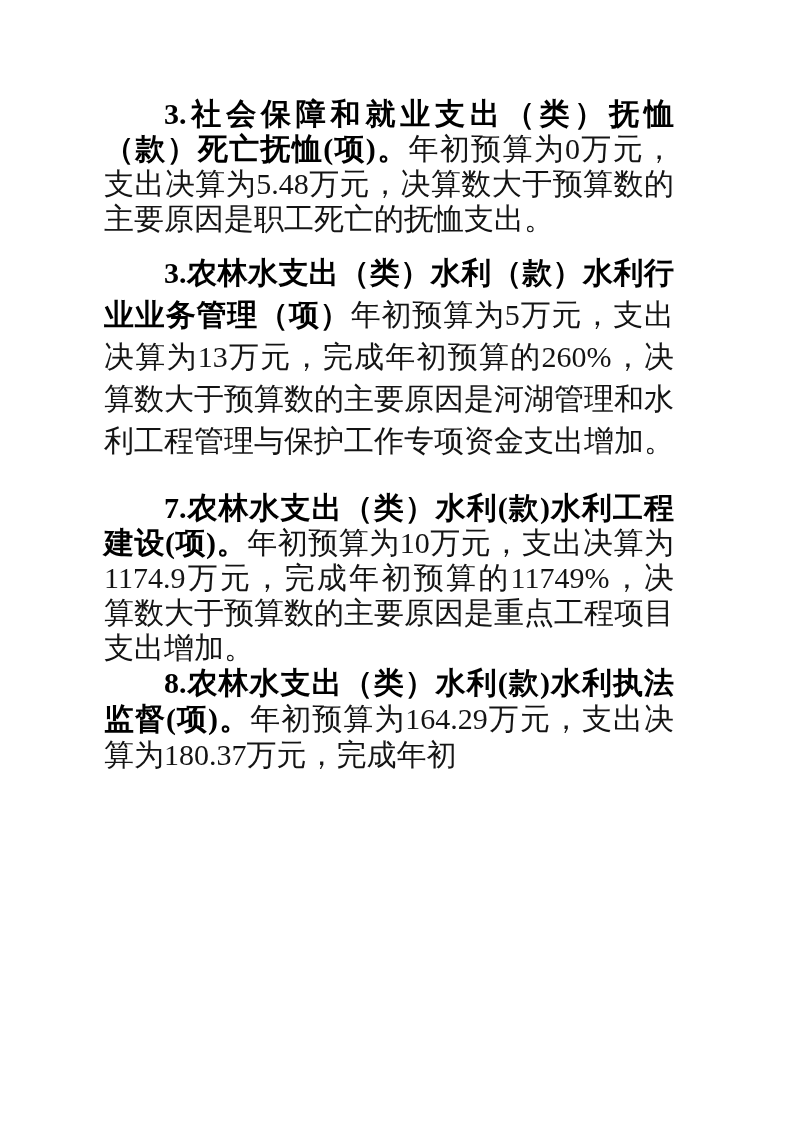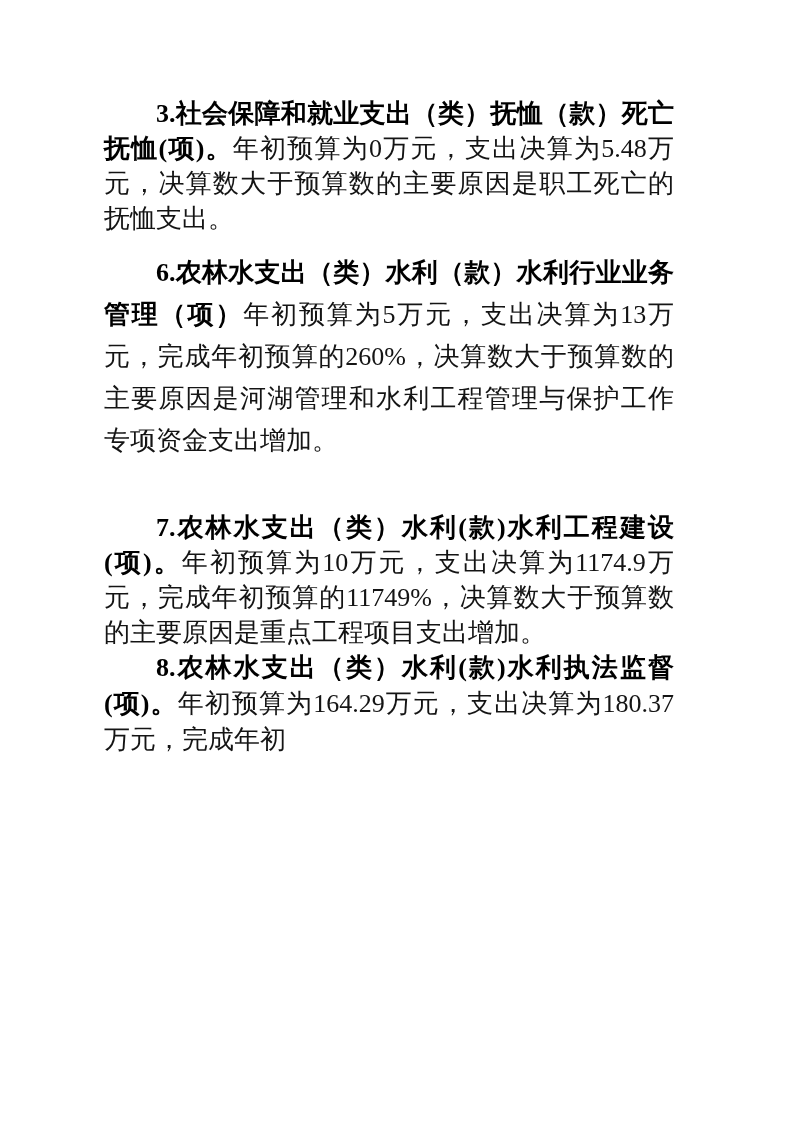--- a/index.html
+++ b/index.html
@@ -17,46 +17,46 @@
     color: #141414;
   }
   .content {
     position: absolute;
     left: 104px;
     top: 96px;
     width: 570px;
   }
   .para {
     margin: 0;
-    font-size: 26px;
+    font-size: 30px;
     text-align: justify;
     text-indent: 2em;
     word-break: break-all;
   }
   .para strong {
     font-weight: bold;
     color: #000000;
   }
   .p3 { line-height: 35px; }
   .p4 { line-height: 53px; }
   .p5 { line-height: 50px; }
   .p6 { line-height: 42px; margin-top: 16px; }
-  .p7 { line-height: 35px; margin-top: 48px; }
+  .p7 { line-height: 35px; margin-top: 28px; }
   .p8 { line-height: 36px; }
 </style>
 </head>
 <body>
 
 <div class="page">
   <div class="content">
 
     <p class="para p3"><strong>3.社会保障和就业支出（类）抚恤（款）死亡抚恤(项)。</strong><span>年初预算为0万元，支出决算为5.48万元，决算数大于预算数的主要原因是职工死亡的抚恤支出。</span></p>
 
 
 
-    <p class="para p6"><strong>6.农林水支出（类）水利（款）水利行业业务管理（项）</strong><span>年初预算为5万元，支出决算为13万元，完成年初预算的260%，决算数大于预算数的主要原因是河湖管理和水利工程管理与保护工作专项资金支出增加。</span></p>
+    <p class="para p6"><strong>3.农林水支出（类）水利（款）水利行业业务管理（项）</strong><span>年初预算为5万元，支出决算为13万元，完成年初预算的260%，决算数大于预算数的主要原因是河湖管理和水利工程管理与保护工作专项资金支出增加。</span></p>
 
     <p class="para p7"><strong>7.农林水支出（类）水利(款)水利工程建设(项)。</strong><span>年初预算为10万元，支出决算为1174.9万元，完成年初预算的11749%，决算数大于预算数的主要原因是重点工程项目支出增加。</span></p>
 
     <p class="para p8"><strong>8.农林水支出（类）水利(款)水利执法监督(项)。</strong><span>年初预算为164.29万元，支出决算为180.37万元，完成年初</span></p>
 
   </div>
 </div>
 
 </body></html>

